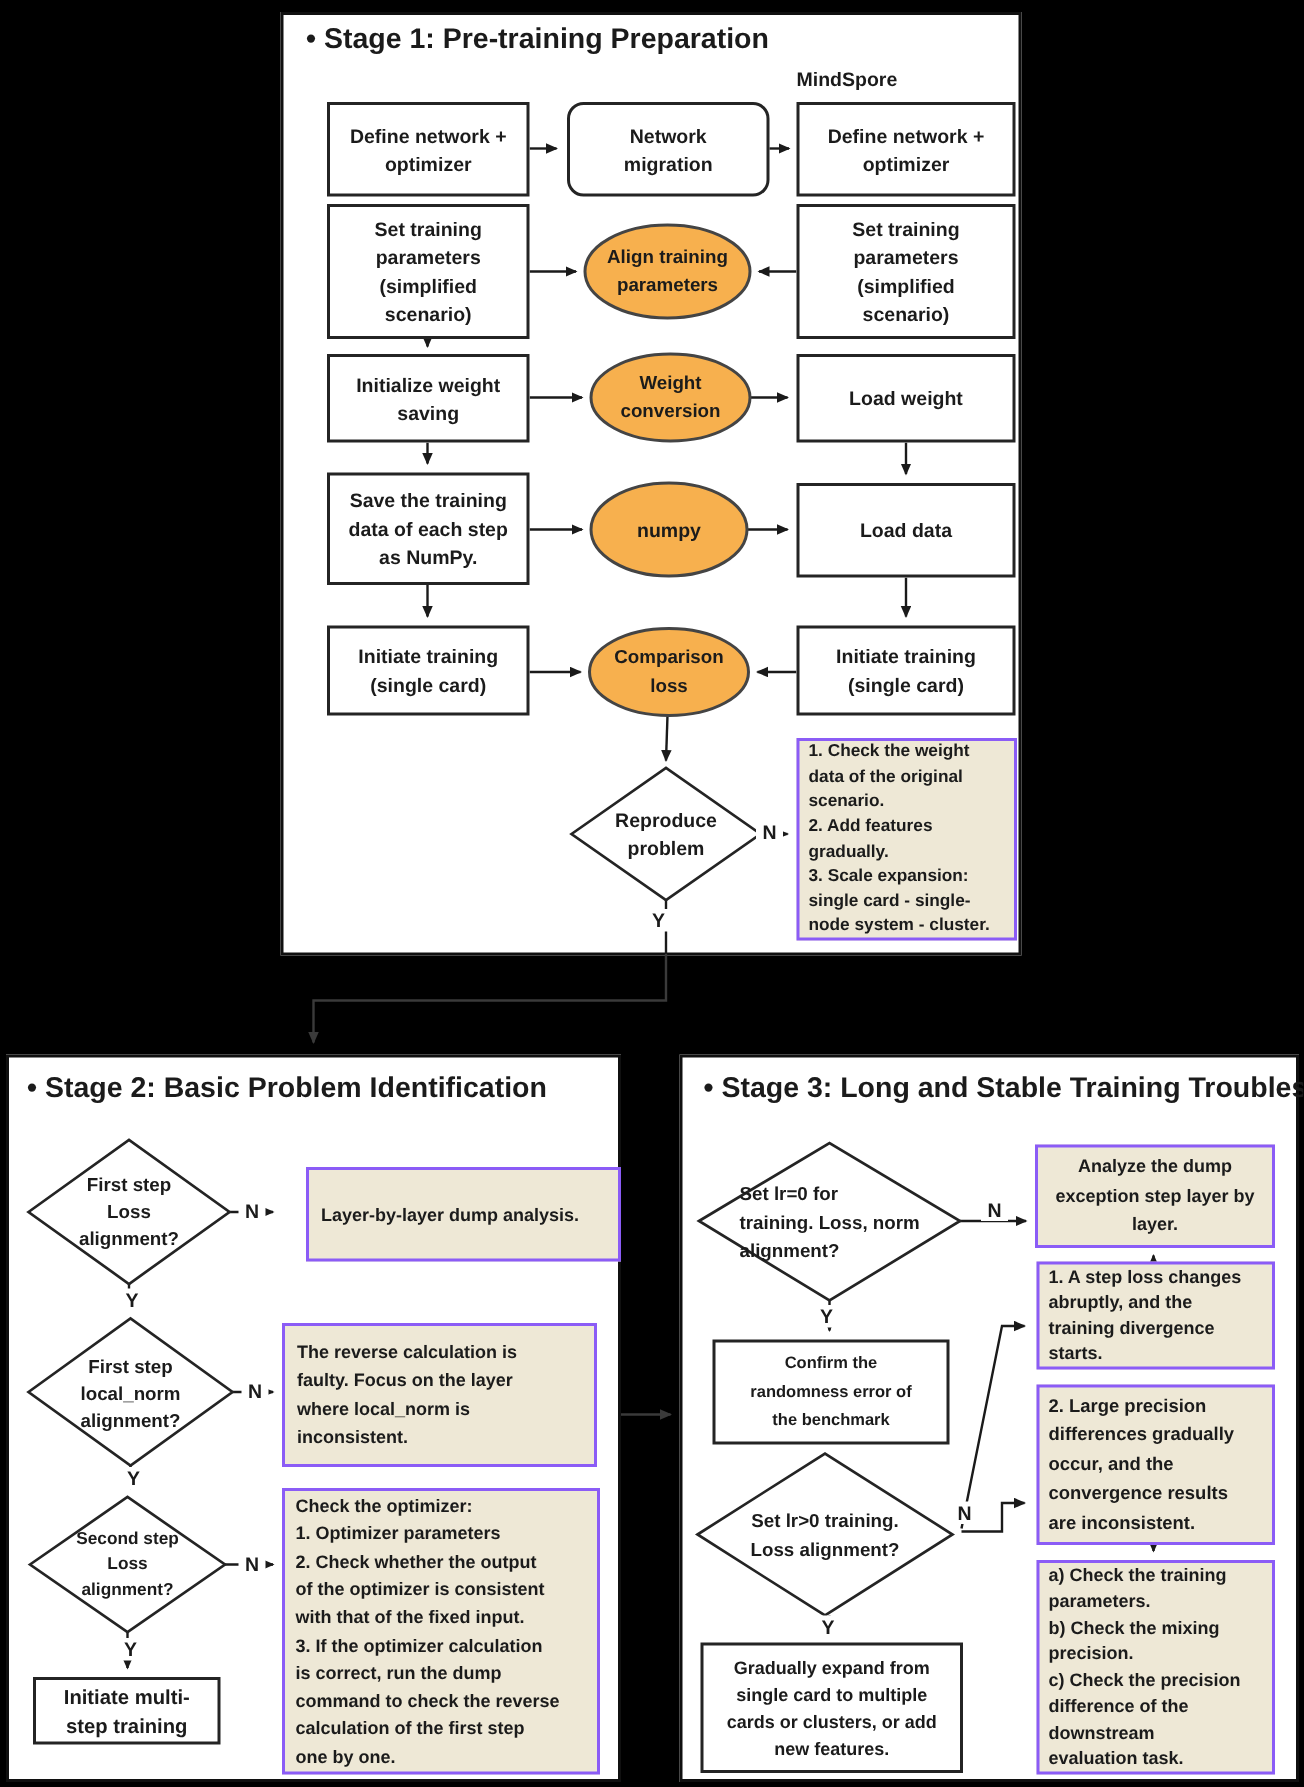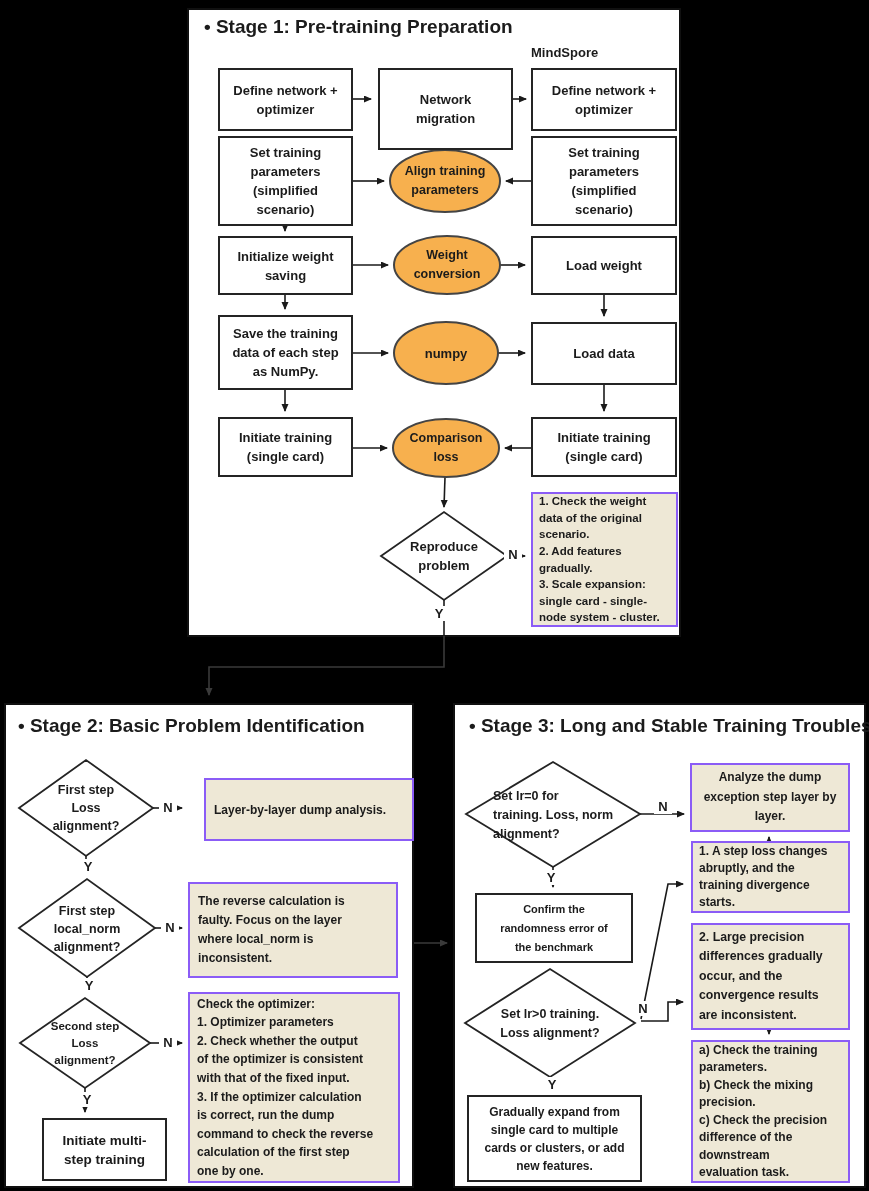--- a/index.html
+++ b/index.html
@@ -96,21 +96,21 @@
       <ellipse cx="446" cy="448" rx="53" ry="29" fill="#F7B04E"></ellipse>
     </g>
   </svg>
 
   <div class="stitle" style="left:204px;top:16px;">• Stage 1: Pre-training Preparation</div>
   <div class="colhdr" style="left:221px;top:45px;margin-top:24px;">PyTorch</div>
   <div class="colhdr" style="left:531px;top:45px;">MindSpore</div>
 
   <div class="node wbox" style="left:218px;top:68px;width:135px;height:63px;">Define network +
 optimizer</div>
-  <div class="node wbox" style="left:378px;top:68px;width:135px;height:82px;">Network
+  <div class="node wbox" style="left:378px;top:68px;width:135px;height:63px;border-radius:11px;">Network
 migration</div>
   <div class="node wbox" style="left:531px;top:68px;width:146px;height:63px;">Define network +
 optimizer</div>
 
   <div class="node wbox" style="left:218px;top:136px;width:135px;height:90px;line-height:19px;">Set training
 parameters
 (simplified
 scenario)</div>
   <div class="node dtxt" style="left:390px;top:161px;width:110px;height:40px;font-size:12.5px;line-height:19px;">Align training
 parameters</div>
@@ -174,21 +174,21 @@
 1. Optimizer parameters
 2. Check whether the output
 of the optimizer is consistent
 with that of the fixed input.
 3. If the optimizer calculation
 is correct, run the dump
 command to check the reverse
 calculation of the first step
 one by one.</div>
 
-  <div class="node wbox" style="left:22px;top:1118px;width:125px;height:63px;font-size:13.5px;margin-left:20px;">Initiate multi-
+  <div class="node wbox" style="left:22px;top:1118px;width:125px;height:45px;font-size:13.5px;">Initiate multi-
 step training</div>
 
   <div class="yn" style="left:159px;top:800px;width:14px;">N</div>
   <div class="yn" style="left:79px;top:859px;width:14px;">Y</div>
   <div class="yn" style="left:161px;top:920px;width:14px;">N</div>
   <div class="yn" style="left:80px;top:978px;width:14px;">Y</div>
   <div class="yn" style="left:159px;top:1035px;width:14px;">N</div>
   <div class="yn" style="left:78px;top:1092px;width:14px;">Y</div>
 
   <div class="stitle" style="left:469px;top:715px;">• Stage 3: Long and Stable Training Troubleshooting</div>

